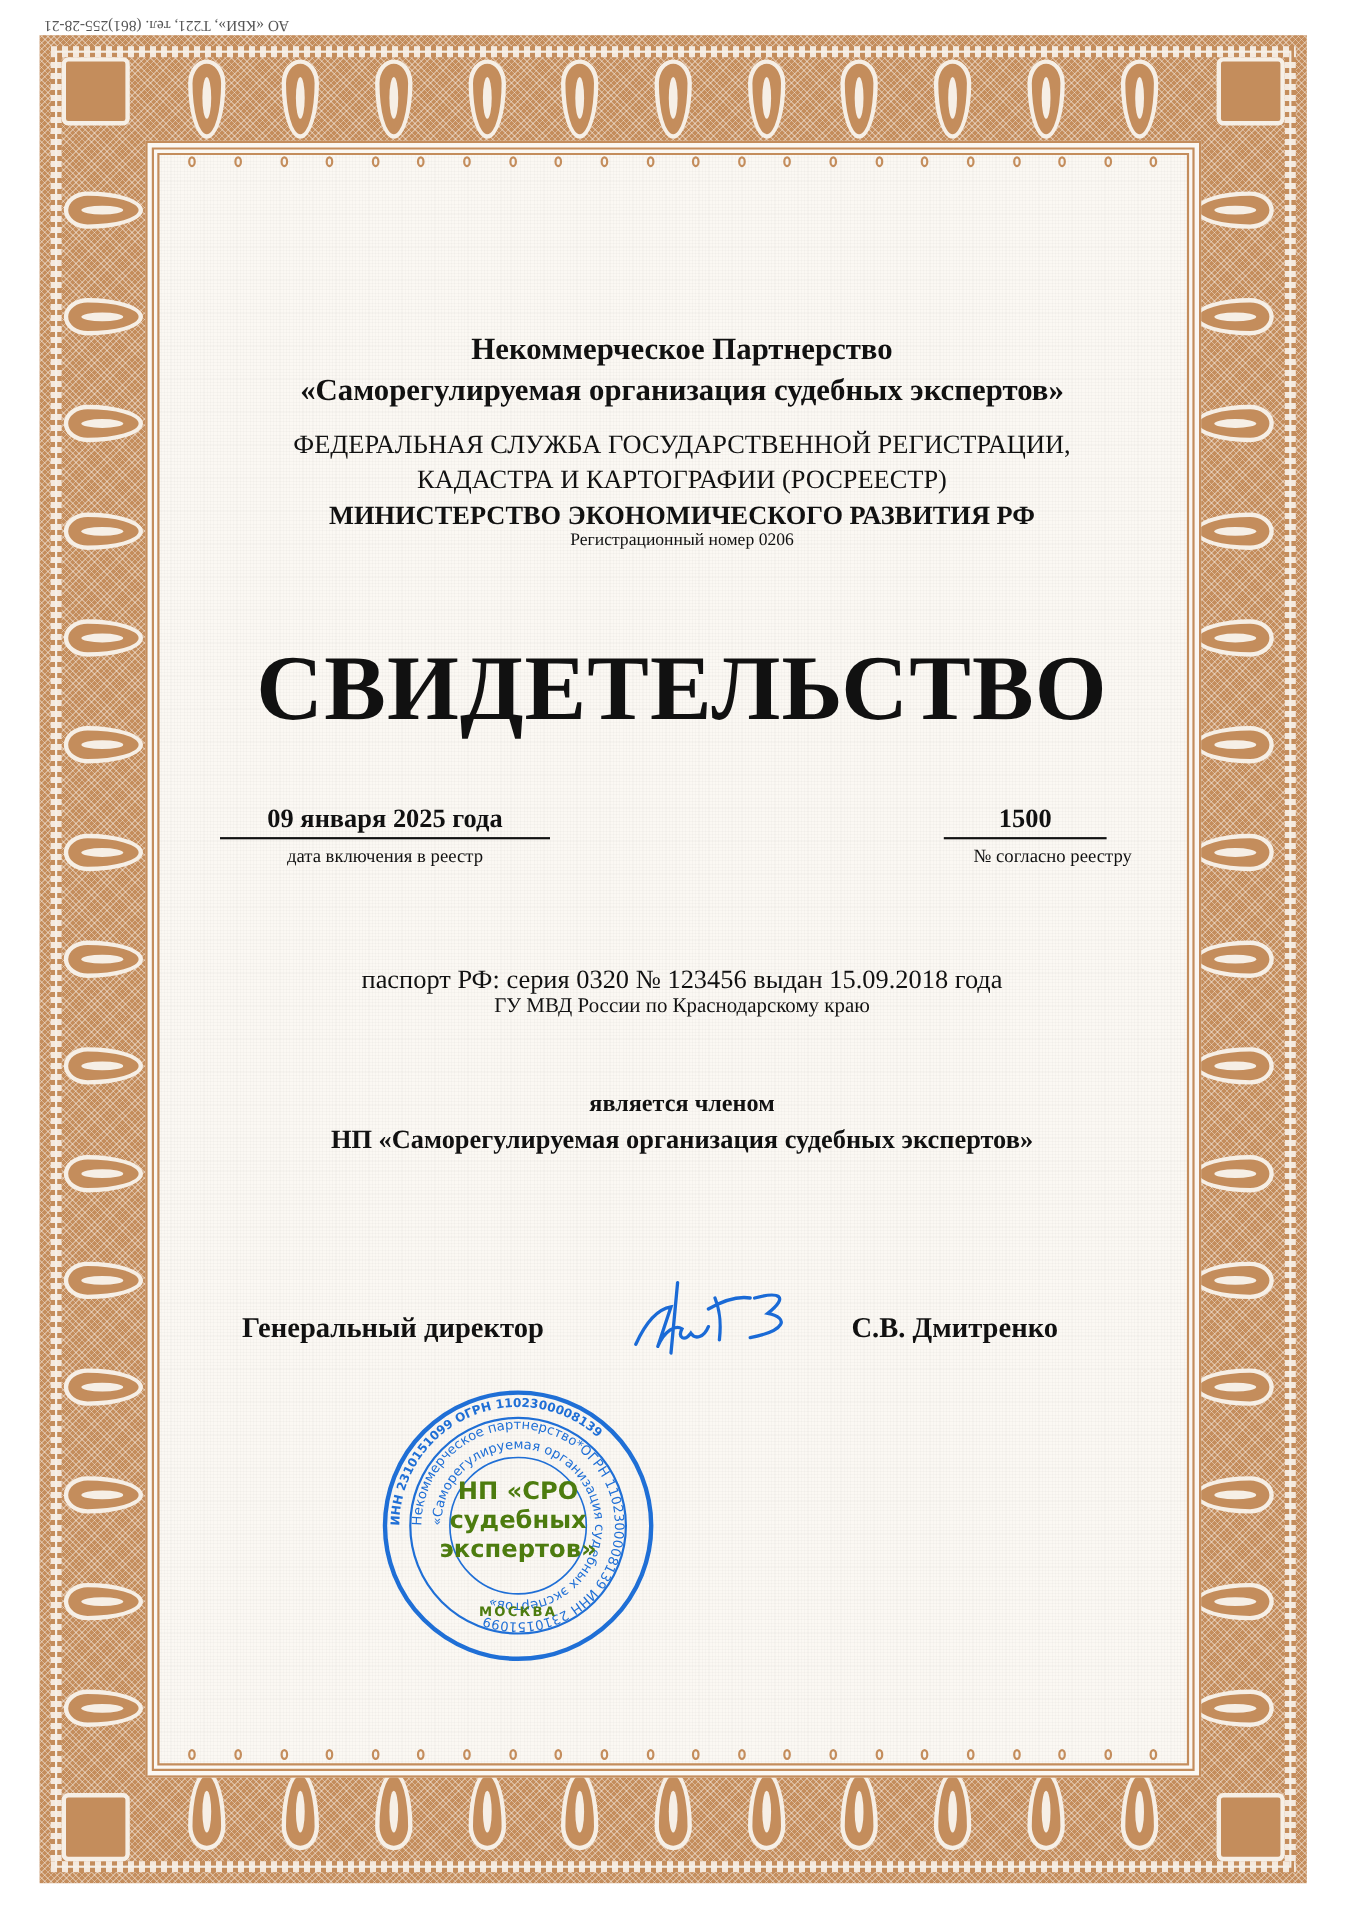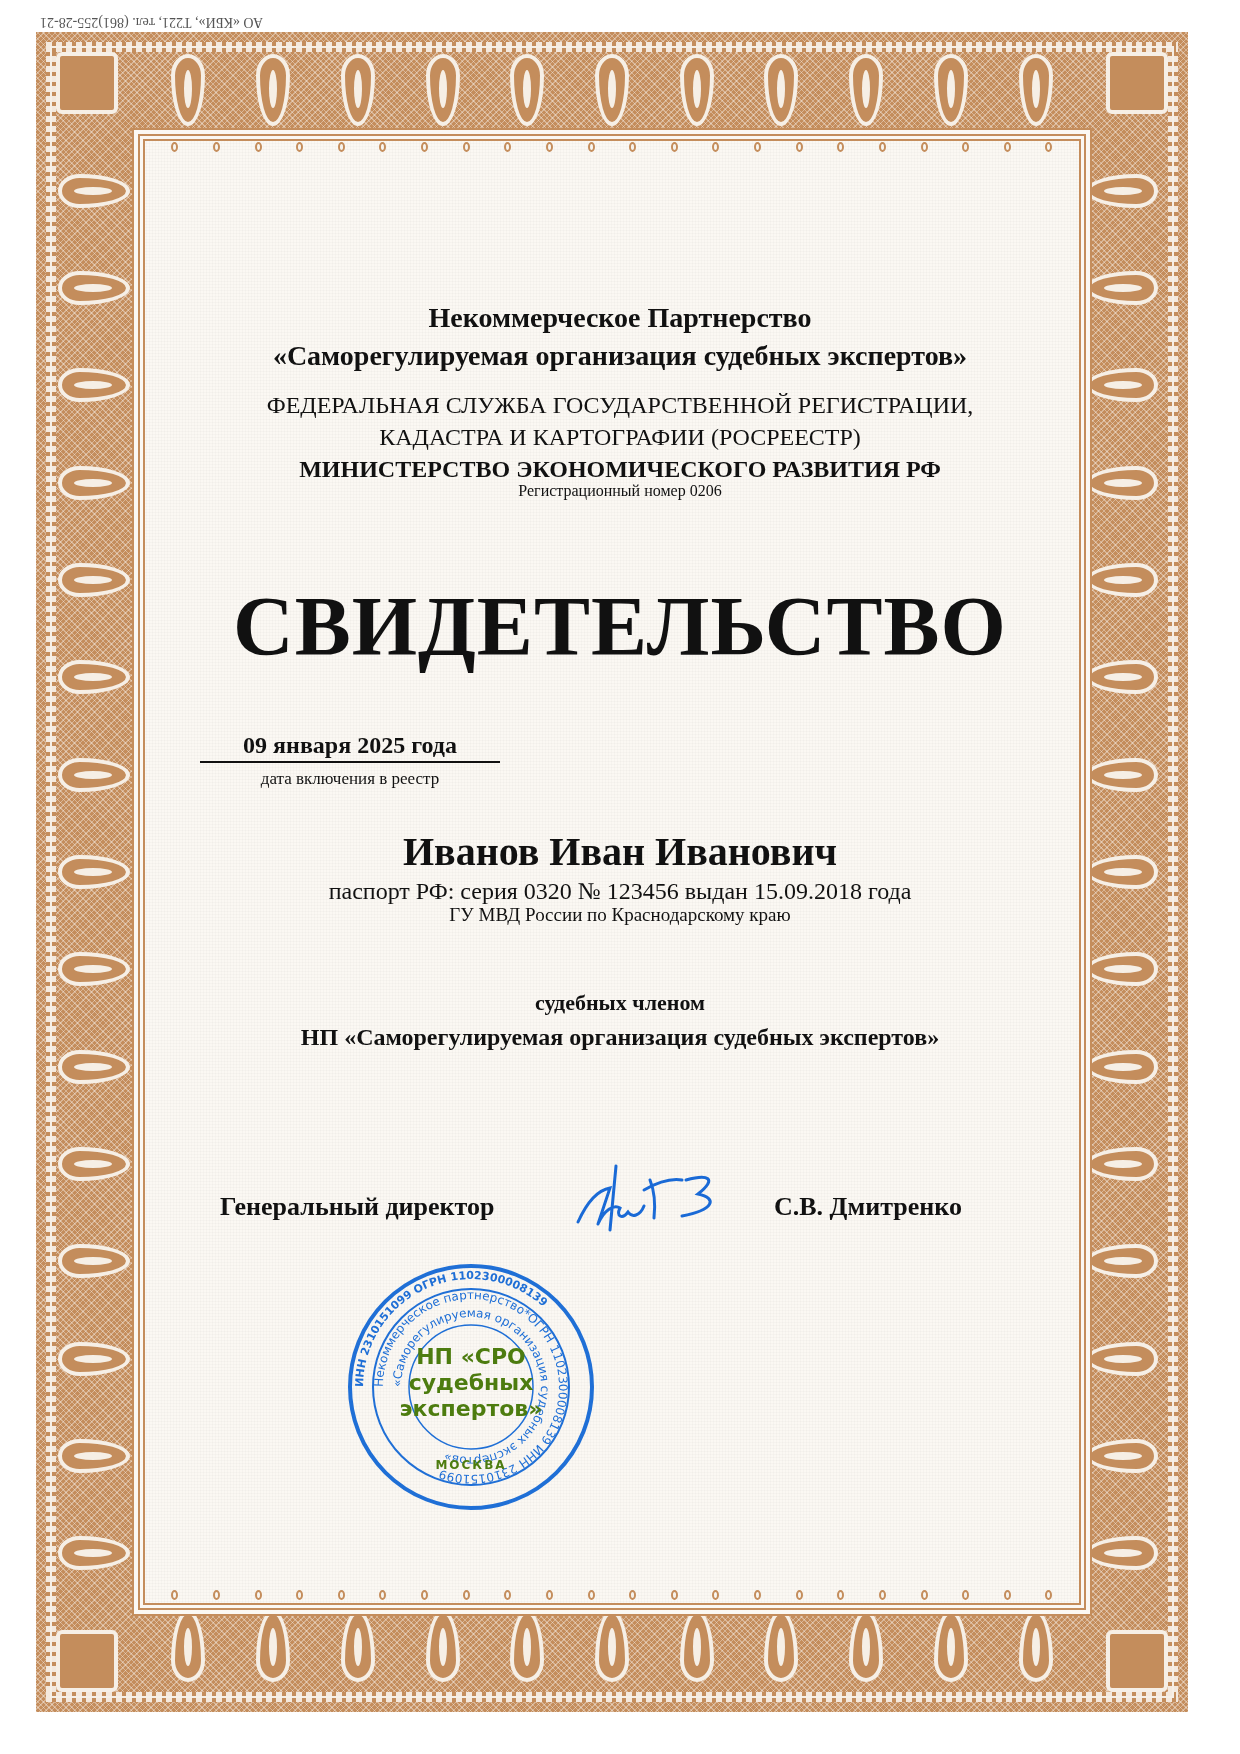--- a/index.html
+++ b/index.html
@@ -228,26 +228,29 @@
   <div class="center agency2">КАДАСТРА И КАРТОГРАФИИ (РОСРЕЕСТР)</div>
   <div class="center ministry">МИНИСТЕРСТВО ЭКОНОМИЧЕСКОГО РАЗВИТИЯ РФ</div>
   <div class="center regnum">Регистрационный номер 0206</div>
 
   <div class="center title">СВИДЕТЕЛЬСТВО</div>
 
   <div class="date-block">
     <div class="date-value">09 января 2025 года</div>
     <div class="date-label">дата включения в реестр</div>
   </div>
-
-  <div class="center person-name">Иванов Иван Иванович</div>
+  <div class="reg-block">
+    <div class="reg-value">1500</div>
+    <div class="reg-label">№ согласно реестру</div>
+  </div>
+
   <div class="center passport">паспорт РФ: серия 0320 № 123456 выдан 15.09.2018 года</div>
   <div class="center issuer">ГУ МВД России по Краснодарскому краю</div>
 
-  <div class="center member1">судебных членом</div>
+  <div class="center member1">является членом</div>
   <div class="center member2">НП «Саморегулируемая организация судебных экспертов»</div>
 
   <div class="sign-role">Генеральный директор</div>
   <svg class="signature" viewBox="0 0 180 80">
     <path d="M20 62 C 30 40, 40 30, 52 28 C 48 40, 44 52, 40 64 M 40 64 C 46 50, 56 44, 62 48 C 58 56, 64 60, 70 52 C 74 58, 82 56, 86 46 M 58 6 L 52 70 M 92 20 C 96 30, 98 40, 96 58 M 86 30 C 100 22, 112 18, 124 20 M 128 20 C 150 14, 160 18, 140 34 C 160 38, 156 50, 124 56" fill="none" stroke="#1a6ad6" stroke-width="3" stroke-linecap="round"></path>
   </svg>
   <div class="sign-name">С.В. Дмитренко</div>
 
   <div class="stamp">
     <svg width="250" height="250" viewBox="0 0 250 250">

